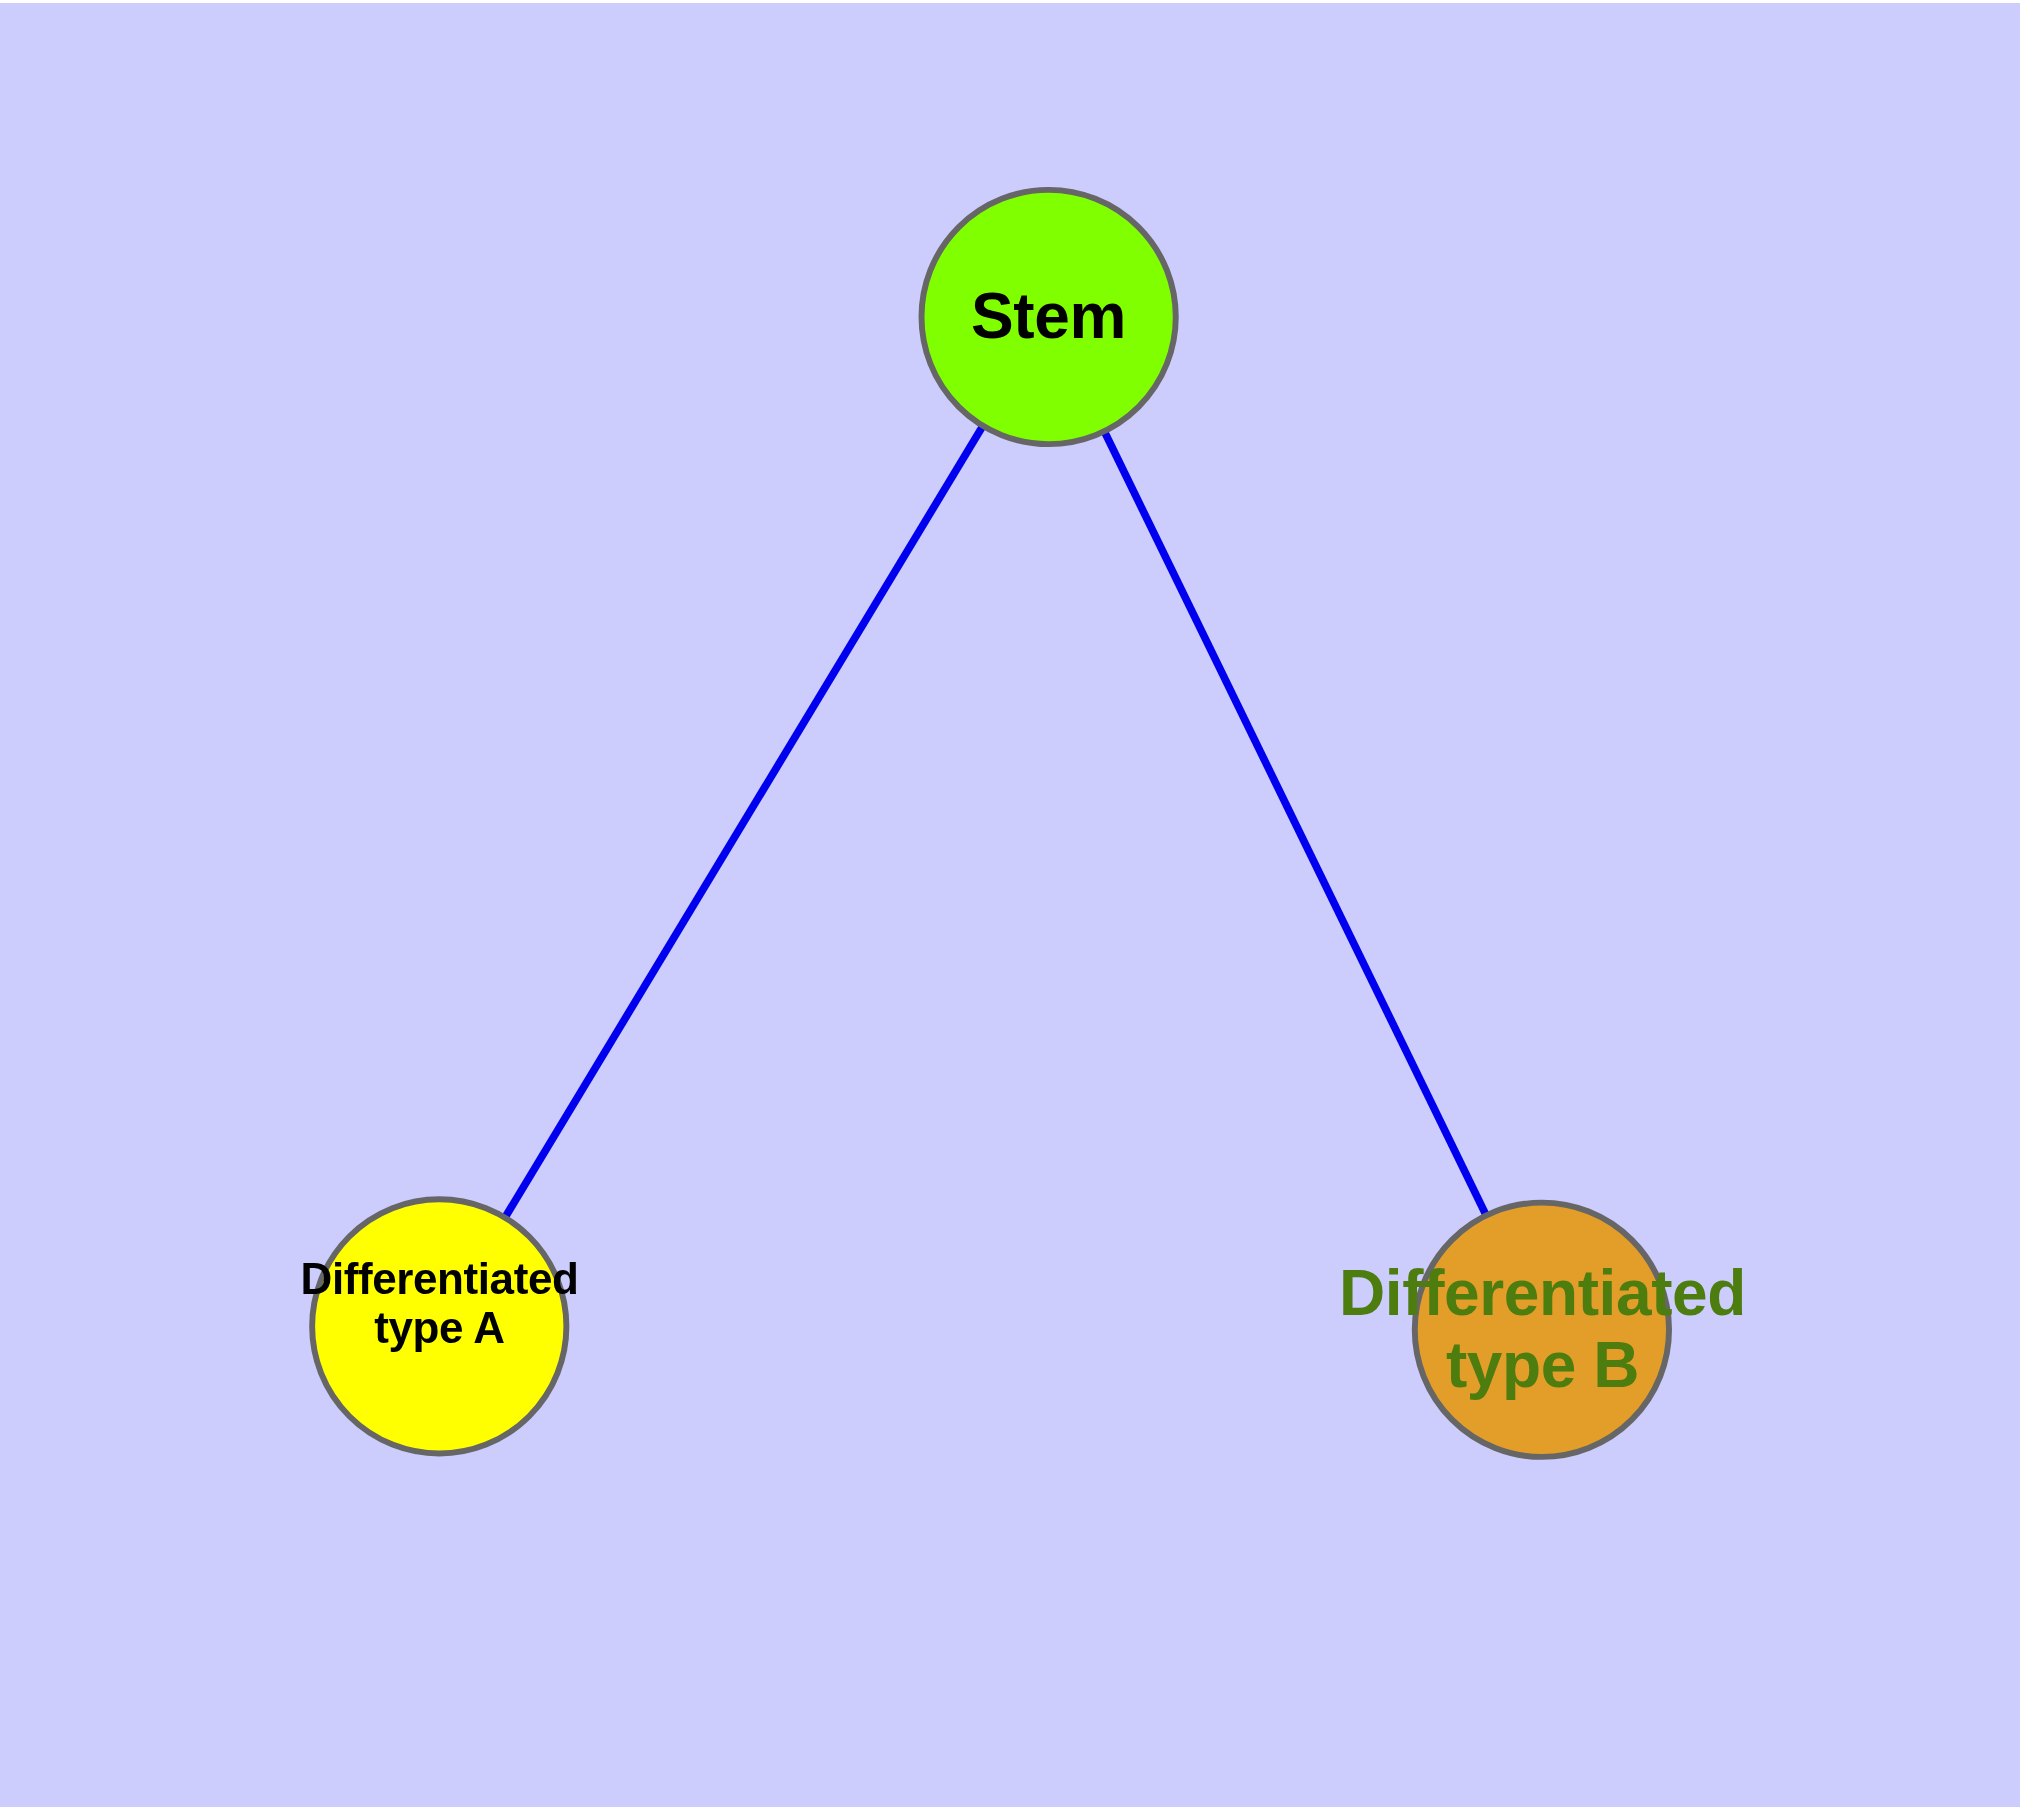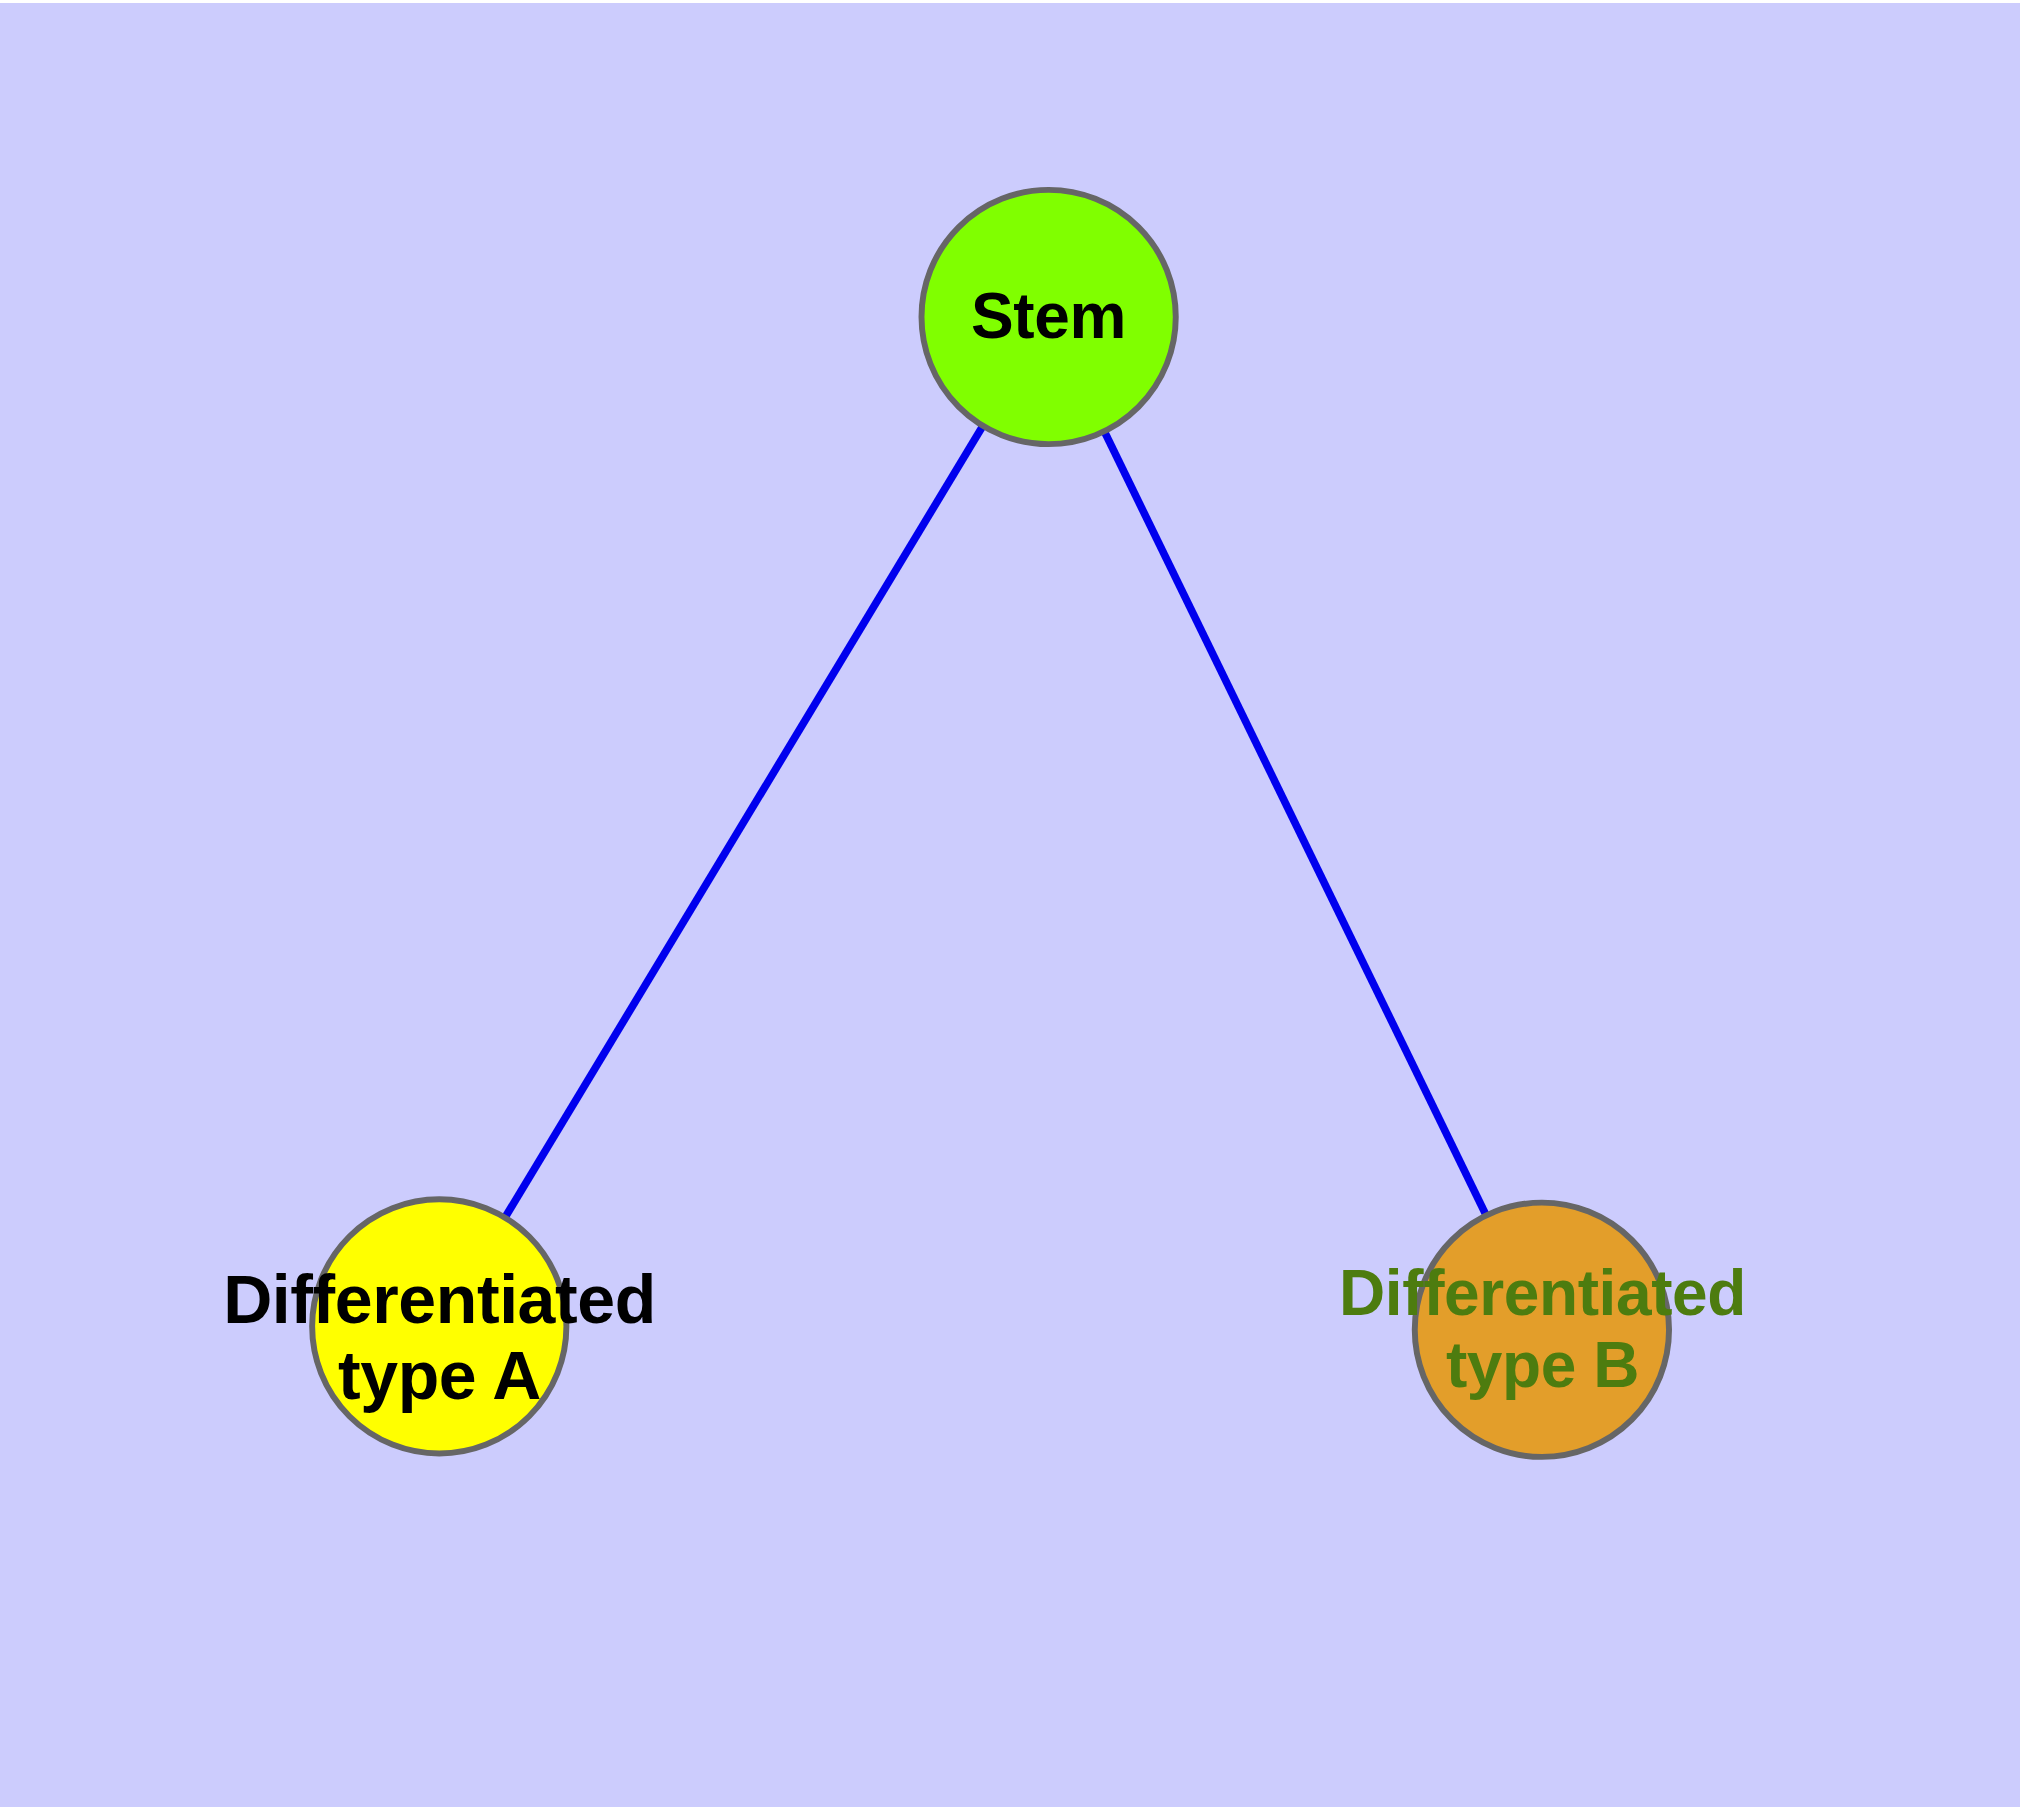--- a/index.html
+++ b/index.html
@@ -40,25 +40,24 @@
     letter-spacing: -0.4px;
     pointer-events: none;
   }
   #label-stem {
     font-size: 64px;
     width: 509px;
     left: 794px;
     top: 279px;
   }
   #label-a {
-    font-size: 68px;
+    font-size: 44px;
     width: 763px;
     left: 58px;
     top: 1255px;
-    margin-top: 7px;
   }
   #label-b {
     font-size: 64px;
     width: 763px;
     left: 1161px;
     top: 1259px;
   }
 </style>
 </head>
 <body>

